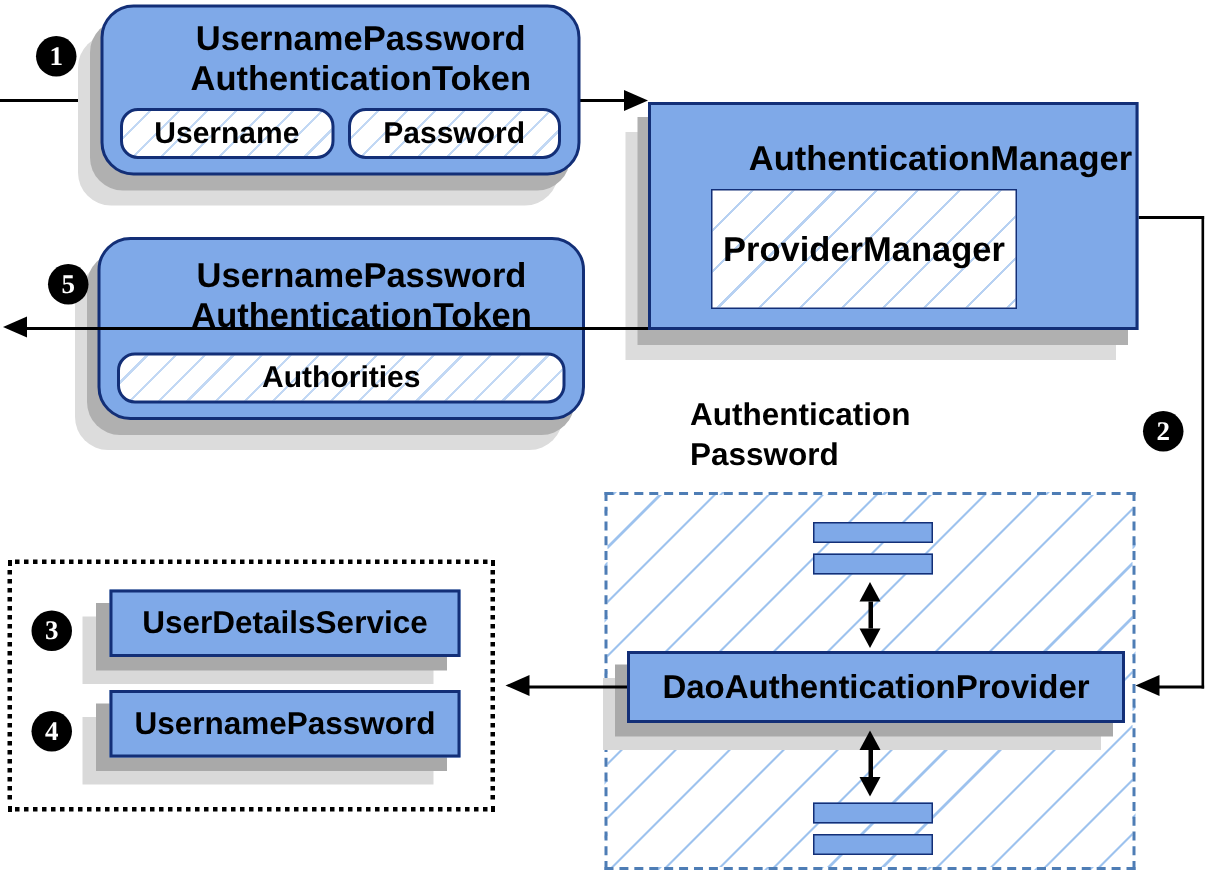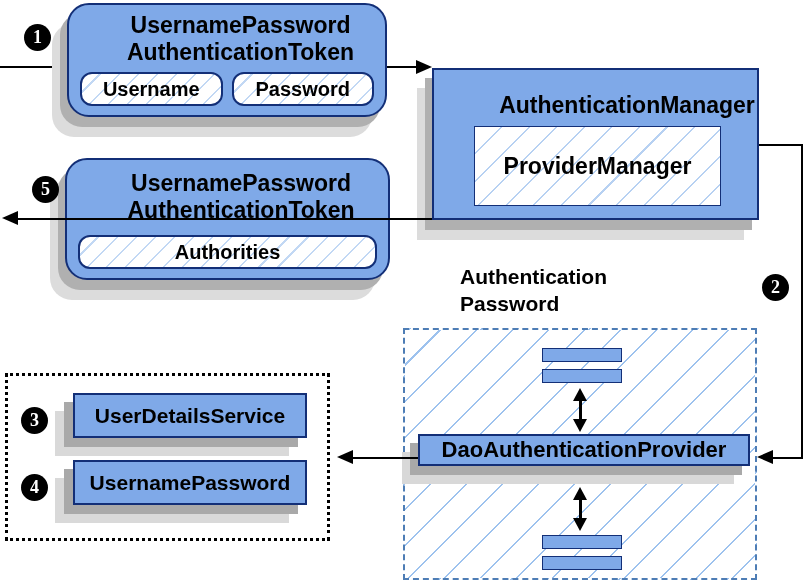--- a/index.html
+++ b/index.html
@@ -37,25 +37,25 @@
   .ah-left{position:absolute;width:0;height:0;border-top:7px solid transparent;border-bottom:7px solid transparent;border-right:16px solid #000;}
   .varrow{position:absolute;width:16px;display:flex;flex-direction:column;align-items:center;z-index:2;}
   .varrow .ah-up{border-left:7px solid transparent;border-right:7px solid transparent;border-bottom:13px solid #000;}
   .varrow .ah-down{border-left:7px solid transparent;border-right:7px solid transparent;border-top:13px solid #000;}
   .varrow .vstem{width:3px;flex:1;background:#000;}
   
   #token-request{left:67px;top:3px;width:320px;height:114px;padding-top:7px;}
   #token-response{left:65px;top:158px;width:325px;height:122px;padding-top:10px;}
   #auth-manager{left:432px;top:68px;width:327px;height:152px;}
   #auth-manager .title{margin-top:22px;margin-left:36px;}
-  #provider-manager{position:absolute;left:40px;top:56px;width:247px;height:80px;border:1.5px solid #132F77;box-sizing:border-box;font-size:23px;}
+  #provider-manager{position:absolute;left:40px;top:56px;width:204px;height:80px;border:1.5px solid #132F77;box-sizing:border-box;font-size:23px;}
   #providers-label{position:absolute;left:460px;top:263px;width:240px;text-align:left;font-weight:bold;font-size:21px;line-height:27px;}
   #providers-box{position:absolute;left:403px;top:328px;width:354px;height:252px;border:2px dashed #4E7DB5;box-sizing:border-box;}
   .mini-bar{position:absolute;left:137px;width:80px;height:14px;background:#7FA9E8;border:1.5px solid #132F77;box-sizing:border-box;}
-  #dao-provider{position:absolute;left:13px;top:104px;width:332px;height:32px;font-size:22px;
+  #dao-provider{position:absolute;left:13px;top:104px;width:332px;height:48px;font-size:22px;
     background:#7FA9E8;border:2px solid #132F77;box-sizing:border-box;
     box-shadow:-8px 9px 0 #a9a9a9,-16px 18px 0 #d8d8d8;}
   #beans-box{position:absolute;left:5px;top:373px;width:325px;height:168px;border:3px dotted #000;box-sizing:border-box;}
   .service-box{left:73px;width:234px;height:45px;font-size:21px;box-shadow:-9px 9px 0 #a9a9a9,-18px 18px 0 #d9d9d9;}
 </style>
 </head>
 <body>
 
 <div id="canvas">
 

